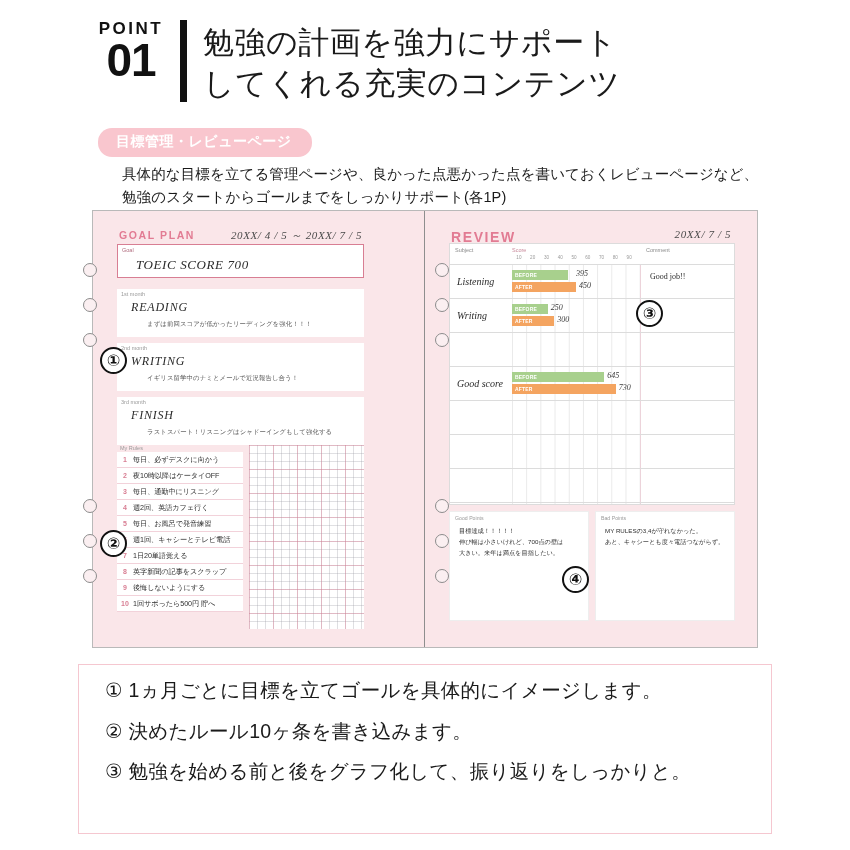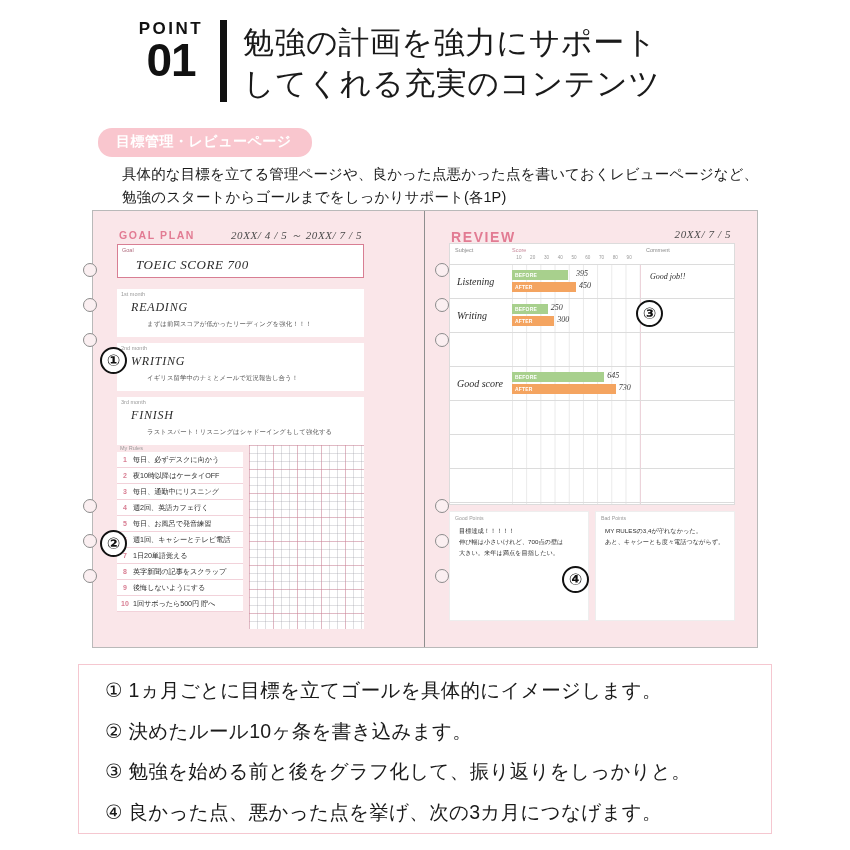--- a/index.html
+++ b/index.html
@@ -6,21 +6,21 @@
   html, body {
     width: 850px; height: 850px;
     background: #ffffff;
     font-family: "Liberation Sans", "DejaVu Sans", sans-serif;
     overflow: hidden;
   }
   #page { position: relative; width: 850px; height: 850px; background:#fff; }
 
   
   .header { position:absolute; left:92px; top:18px; display:flex; align-items:flex-start; }
-  .point-block { width:78px; text-align:center; padding-top:2px;margin-left:40px; }
+  .point-block { width:78px; text-align:center; padding-top:2px; }
   .point-word { font-size:17px; font-weight:bold; letter-spacing:2.5px; color:#111; line-height:1; }
   .point-num  { font-size:46px; font-weight:bold; color:#111; line-height:0.95; letter-spacing:-1px; margin-top:2px;}
   .hdr-divider { width:7px; background:#111; align-self:stretch; margin:2px 16px 2px 10px; }
   .hdr-lines { padding-top:4px; }
   .hdr-line { font-size:31px; color:#1a1a1a; line-height:1.33; letter-spacing:0.5px; white-space:nowrap; }
 
   
   .pill { position:absolute; left:98px; top:128px;
     background:#f9c6ce; color:#ffffff; font-size:14px; font-weight:bold;
     padding:5px 20px 6px 18px; border-radius:14px; letter-spacing:0.5px; }
@@ -282,21 +282,21 @@
               <div class="bar-val" style="left: 157.16px; top: 4px;">645</div>
               <div class="bar bar-after" style="width: 103.68px;">
                 <span class="tagb">AFTER</span>
               </div>
               <div class="bar-val" style="left: 168.68px; top: 16px;">730</div>
             </div>
             <div class="rv-row"></div>
             <div class="rv-row"></div>
             <div class="rv-row"></div>
           </div>
-        <div style="position:absolute;left:200px;top:28px;font-size:8px;color:#2b2b2b;font-family:'Liberation Serif',serif;font-style:italic">Good job!!</div>
+        <div style="position:absolute;left:200px;top:28px;font-size:8px;color:#2b2b2b;font-family:'Liberation Serif',serif;">Good job!!</div>
       </div>
 
       <div class="notes">
         <div class="note-col">
           <div class="cap">Good Points</div>
           <div class="body" style="white-space:pre-line">目標達成！！！！！
 伸び幅は小さいけれど、700点の壁は
 大きい。来年は満点を目指したい。</div>
         </div>
         <div class="note-col">
@@ -320,17 +320,16 @@
   <div class="marker" style="left:100px;top:347px">①</div>
   <div class="marker" style="left:100px;top:530px">②</div>
   <div class="marker" style="left:636px;top:300px">③</div>
   <div class="marker" style="left:562px;top:566px">④</div>
 
   <div class="bottom">
     <div id="bottom-host">
         <div class="bi">① 1ヵ月ごとに目標を立てゴールを具体的にイメージします。</div>
         <div class="bi">② 決めたルール10ヶ条を書き込みます。</div>
         <div class="bi">③ 勉強を始める前と後をグラフ化して、振り返りをしっかりと。</div>
-        <div class="bi">④ 良かった点、悪かった点を挙げ、次の3カ月につなげます。</div>
       </div>
   </div>
 
 </div>
 
 </body></html>

